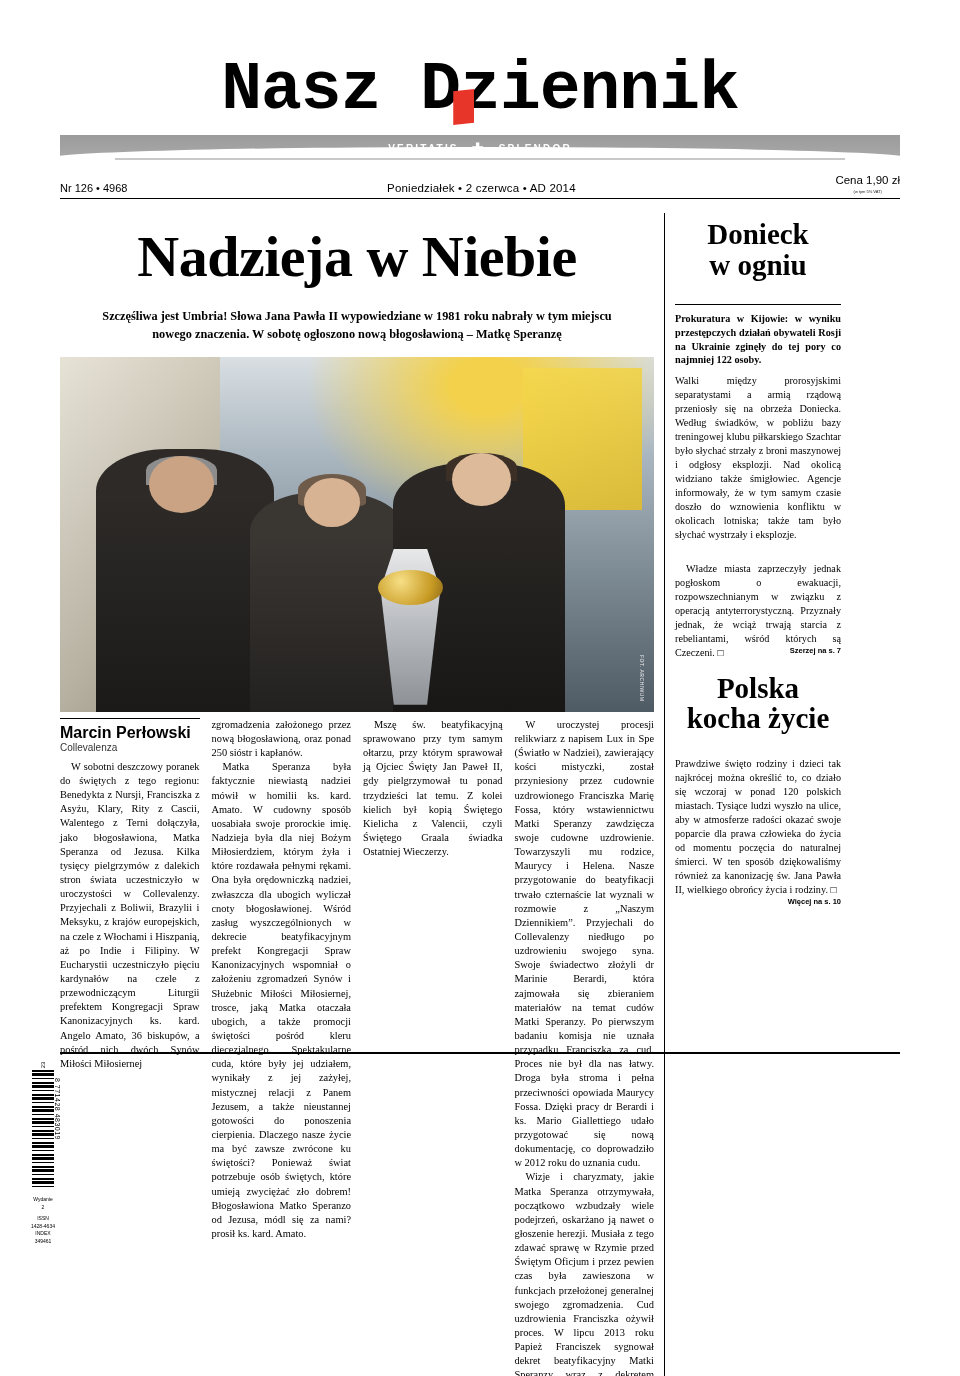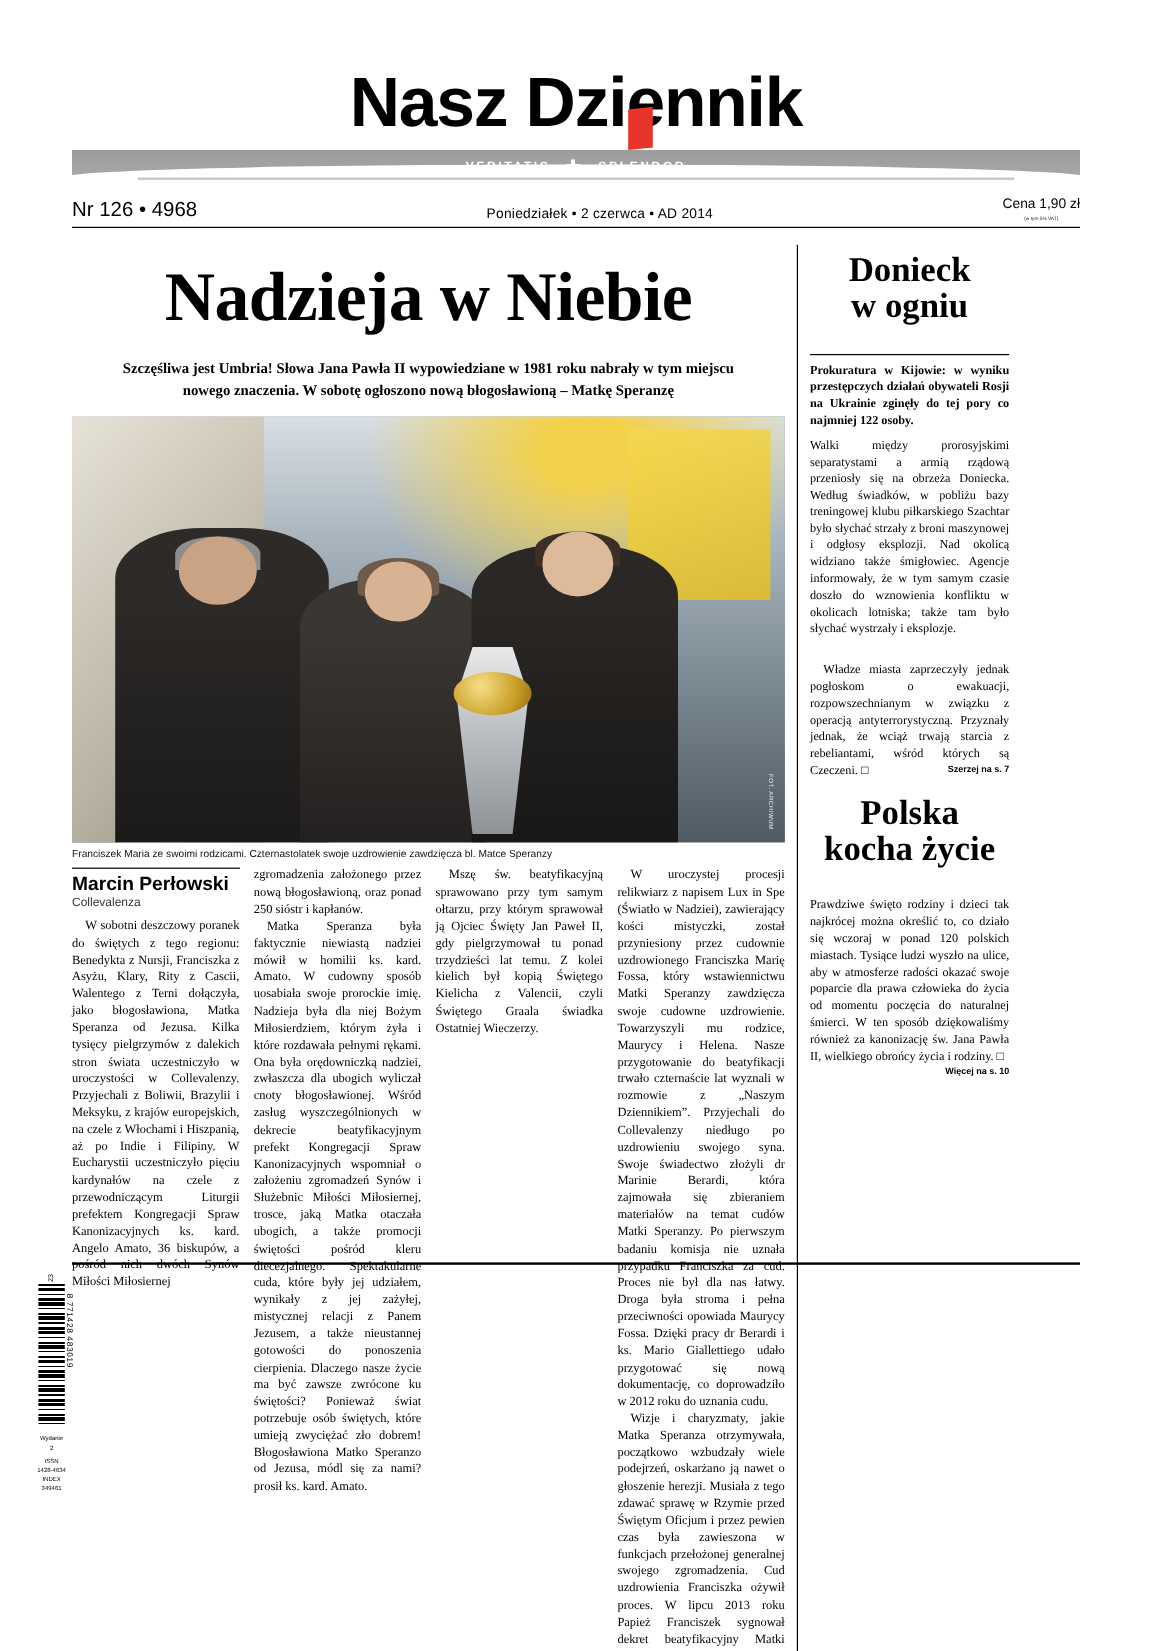--- a/index.html
+++ b/index.html
@@ -10,23 +10,23 @@
     font-family: "Liberation Serif", serif;
     color: #000;
     overflow: hidden;
   }
   .page { position: relative; width:960px; height:1376px; padding: 0; }
 
   
   .masthead { padding: 58px 60px 0 60px; }
   .logo-row { text-align: center; position: relative; }
   .logo {
-    font-family: Liberation Sans, sans-serif;
+    font-family: Liberation Mono, monospace;
     font-weight: bold;
-    font-size: 58px;
+    font-size: 68px;
     letter-spacing: -1px;
     line-height: 0.95;
     display: inline-block;
     position: relative;
     white-space: nowrap;
   }
   .logo .flag {
     position: absolute;
     left: 232px; top: 31px;
     width: 21px; height: 36px;
@@ -219,21 +219,21 @@
       <div class="veritas-bar"></div>
       <div class="veritas-text">
         <span>VERITATIS</span>
         <span class="sep">✚</span>
         <span>SPLENDOR</span>
       </div>
       <div class="veritas-under"></div>
     </div>
 
     <div class="issue-row">
-      <div class="issue-number" style="font-size:17px;">Nr 126 • 4968</div>
+      <div class="issue-number" style="font-size:11px;">Nr 126 • 4968</div>
       <div class="issue-date">Poniedziałek  •  2 czerwca  •  AD 2014</div>
       <div class="issue-price">
         <span>Cena 1,90 zł</span>
         <span class="vat-box">(w tym 5% VAT)</span>
       </div>
     </div>
   </div>
 
   <div class="body-wrap">
 
@@ -253,21 +253,20 @@
           <div class="ph-p2"></div>
             <div class="ph-p2hair"></div>
             <div class="ph-p2head"></div>
           <div class="ph-p3"></div>
             <div class="ph-p3hair"></div>
             <div class="ph-p3head"></div>
           <div class="ph-mon"></div>
             <div class="ph-monball"></div>
           <div class="ph-vert">FOT. ARCHIWUM</div>
         </div>
-        <div class="caption">Franciszek Maria ze swoimi rodzicami. Czternastolatek swoje uzdrowienie zawdzięcza bl. Matce Speranzy</div>
       </div>
 
       <div class="art-cols">
 
         <div class="art-col">
           <div class="byline">
             <div class="byline-name">Marcin Perłowski</div>
             <div class="byline-place">Collevalenza</div>
           </div>
           <p class="body-txt">W sobotni deszczowy poranek do świętych z tego regionu: Benedykta z Nursji, Franciszka z Asyżu, Klary, Rity z Cascii, Walentego z Terni dołączyła, jako błogosławiona, Matka Speranza od Jezusa. Kilka tysięcy pielgrzymów z dalekich stron świata uczestniczyło w uroczystości w Collevalenzy. Przyjechali z Boliwii, Brazylii i Meksyku, z krajów europejskich, na czele z Włochami i Hiszpanią, aż po Indie i Filipiny. W Eucharystii uczestniczyło pięciu kardynałów na czele z przewodniczącym Liturgii prefektem Kongregacji Spraw Kanonizacyjnych ks. kard. Angelo Amato, 36 biskupów, a pośród nich dwóch Synów Miłości Miłosiernej</p>

